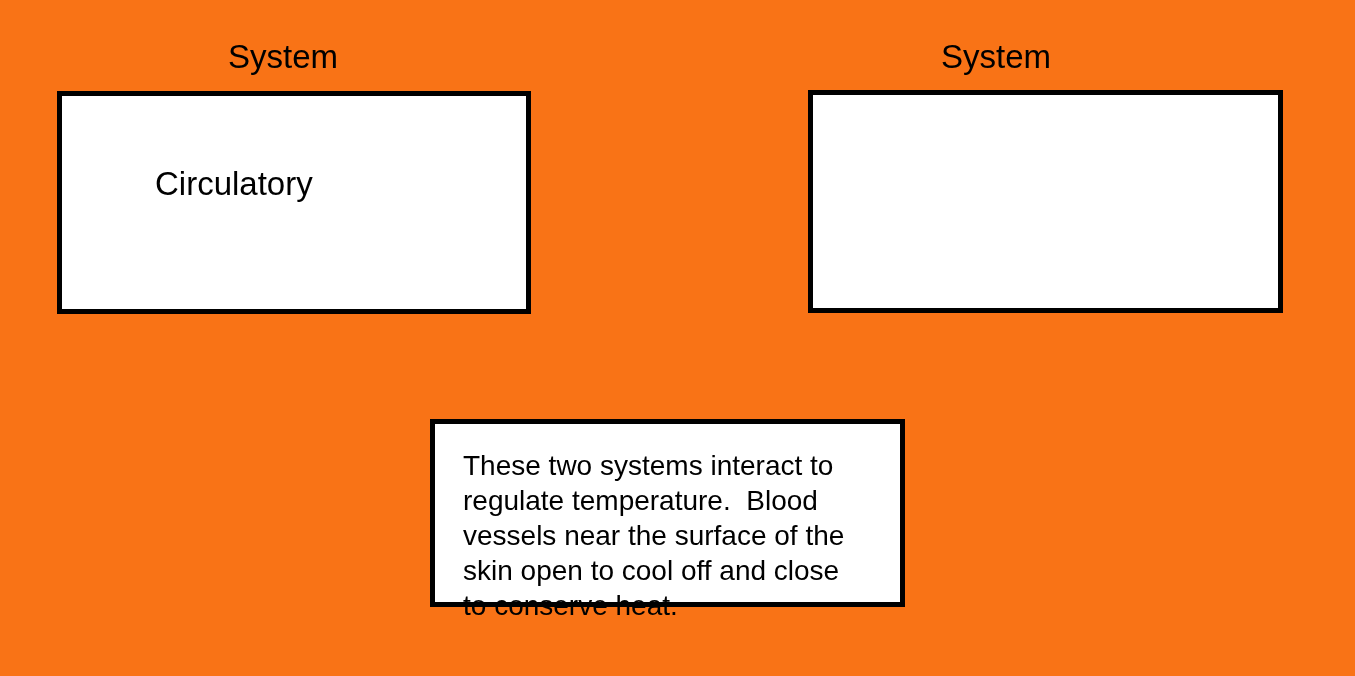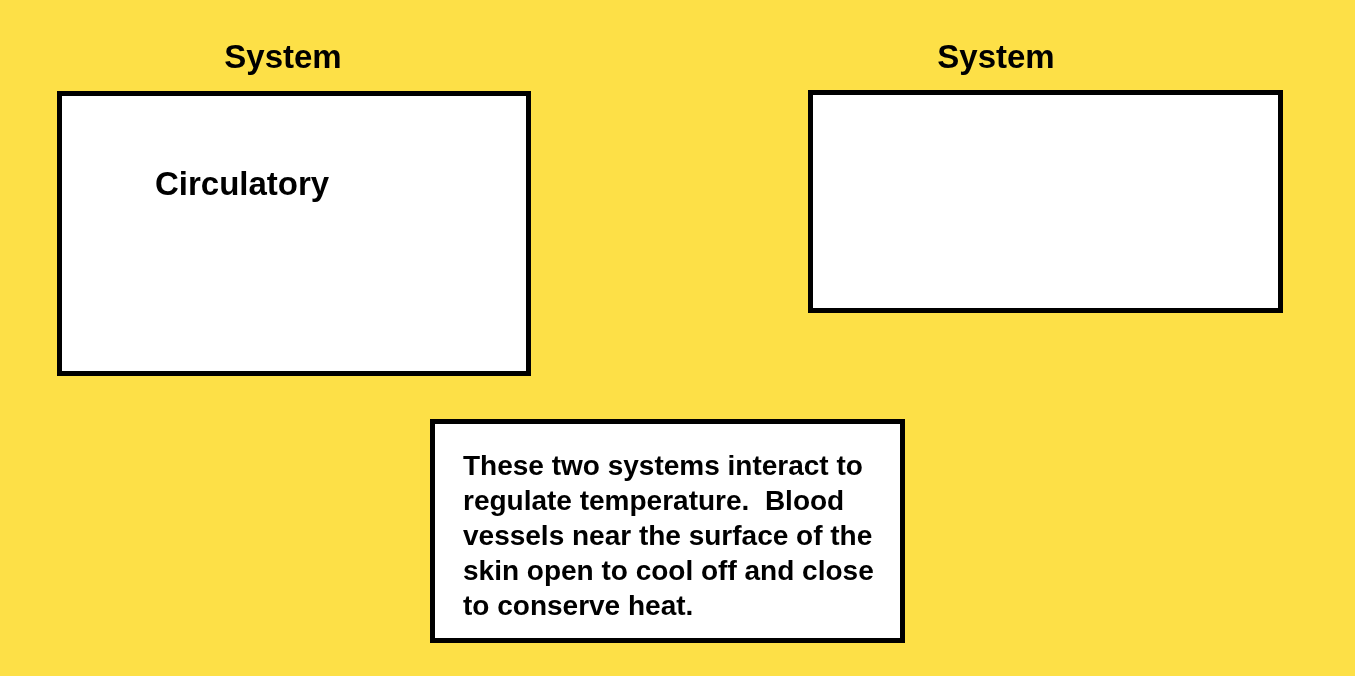--- a/index.html
+++ b/index.html
@@ -4,47 +4,46 @@
 <style>
   html, body {
     margin: 0;
     padding: 0;
     background: #ffffff;
   }
   .canvas {
     position: relative;
     width: 1355px;
     height: 676px;
-    background: #fde047;
+    background: #f97316;
     color: #000000;
     font-family: "Liberation Sans", sans-serif;
     overflow: hidden;
-    font-weight: bold;
   }
   .shape-label {
     position: absolute;
     transform: translateX(-50%);
     font-size: 33px;
     line-height: 1.1;
     white-space: nowrap;
     color: #000000;
   }
   .box {
     position: absolute;
     border: 5px solid #000000;
     background: #ffffff;
     box-sizing: border-box;
   }
   #label-system-left  { left: 283px; top: 39px; }
   #label-system-right { left: 996px; top: 39px; }
   #label-process      { left: 647px; top: 370px; }
 
-  #box-system-left  { left: 57px;  top: 91px;  width: 474px; height: 285px; }
+  #box-system-left  { left: 57px;  top: 91px;  width: 474px; height: 223px; }
   #box-system-right { left: 808px; top: 90px;  width: 475px; height: 223px; }
-  #box-process      { left: 430px; top: 419px; width: 475px; height: 224px; }
+  #box-process      { left: 430px; top: 419px; width: 475px; height: 188px; }
 
   .box-text {
     position: absolute;
     color: #000000;
   }
   .circ-text {
     left: 93px;
     top: 70px;
     font-size: 33px;
     line-height: 1.1;

